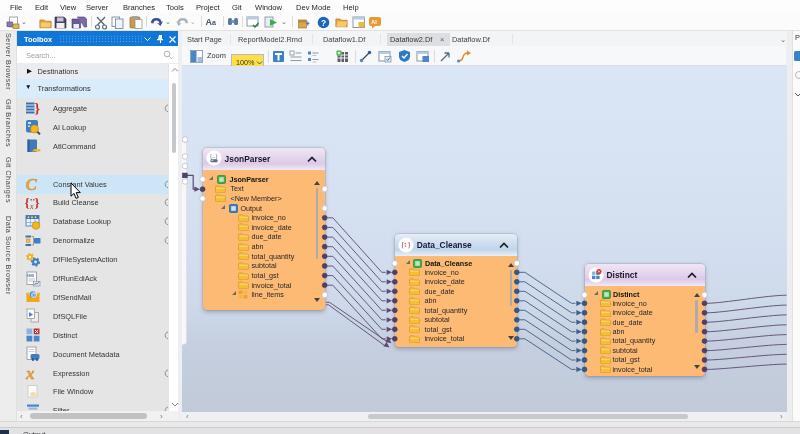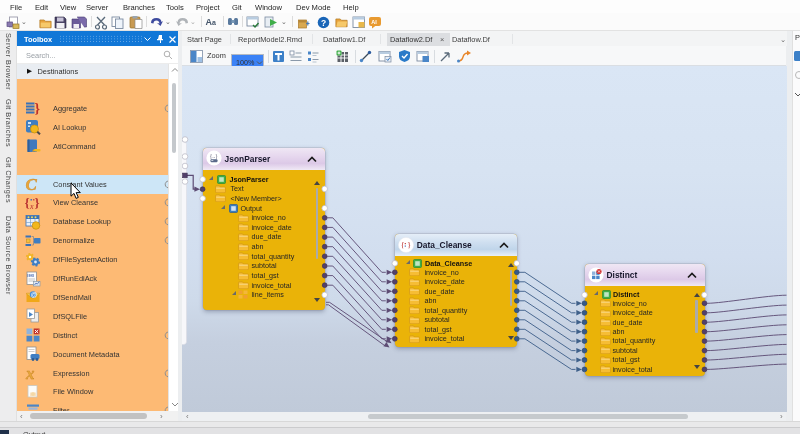--- a/index.html
+++ b/index.html
@@ -11,21 +11,21 @@
   #menubar span { position:absolute; top:3px; }
   
   #toolbar { left:0; top:13px; width:800px; height:18px; background:#fbfbfb; border-bottom:1px solid #e2e2e2; }
   .tsep { position:absolute; top:3px; width:1px; height:11px; background:#dcdcdc; }
   
   #tabstrip { left:0; top:31px; width:17px; height:390px; background:#ededee; border-right:1px solid #e0e0e0; }
   #tabstrip div { position:absolute; left:4px; writing-mode:vertical-rl; font-size:7.3px; color:#4a4a4a; letter-spacing:.5px; }
   
   #tbhead { left:17px; top:31px; width:161px; height:15px; background:#1177d7; color:#fff; }
   #tbhead .title { position:absolute; left:7px; top:3.5px; font-size:7.4px; font-weight:bold; }
-  #toolbox { left:17px; top:46px; width:161px; height:365px; background:#fdba74; }
+  #toolbox { left:17px; top:46px; width:161px; height:365px; background:#e5e5e5; }
   .tbrow { position:absolute; left:0; width:151px; height:19px; font-size:7.4px; color:#333; }
   .tbrow .lbl { position:absolute; left:36px; top:5px; }
   .tbicon { position:absolute; left:8px; top:1.5px; width:16px; height:16px; }
   .garc { position:absolute; left:146px; top:5px; width:9px; height:9px; }
   
   #tbvsb { left:168px; top:64px; width:10px; height:347px; background:#fff; border-left:1px solid #e4e4e4; }
   #tbhsb { left:17px; top:411px; width:161px; height:10px; background:#f1f1f1; }
   
   #docbg { left:178px; top:31px; width:622px; height:390px; background:#eceef0; }
   #tabbar { left:182px; top:31px; width:605px; height:15px; background:#f3f4f5; font-size:7.4px; color:#3d3d3d; }
@@ -33,21 +33,21 @@
   #ctoolbar { left:182px; top:46px; width:604px; height:20px; background:#f7f8f9; border-bottom:1px solid #dadee3; font-size:7.4px; color:#333; }
   .csep { position:absolute; top:4px; width:1px; height:13px; background:#d8dce0; }
   #canvas { left:182px; top:66px; width:604.5px; height:346px;
     background:linear-gradient(180deg,#dae6f5 0%,#d7e3f2 30%,#d2deef 55%,#cedaea 68%,#c5cfdf 80%,#c0cad9 100%); }
   #chsb { left:182px; top:412px; width:604px; height:9px; background:#eef0f2; }
   
   #rsliver { left:792px; top:31px; width:8px; height:390px; background:#fbfbfc; border-left:1px solid #e0e0e0; }
   
   #outbar { left:0; top:421px; width:800px; height:13px; background:#e9e9ea; border-top:1px solid #d8d8d8; font-size:7.4px; color:#3a3a3a; }
   
-  .node { position:absolute; border-radius:4px; background:#eab308;
+  .node { position:absolute; border-radius:4px; background:#fdba74;
     box-shadow:0 1.5px 4px rgba(90,100,125,.45), 0 0 0 .5px rgba(160,160,175,.55);padding-left:36px; }
   .nhead { position:absolute; left:0; top:0; right:0; height:22px; border-radius:4px 4px 0 0; }
   .nhead.lav { background:linear-gradient(180deg,#efe7f4 0%,#e6d7ee 38%,#dcc9e7 70%,#f0e9f5 100%); }
   .nhead.blu { background:linear-gradient(180deg,#e5eef8 0%,#cfdff0 38%,#c0d5ea 70%,#e8f0f9 100%); }
   .ntitle { position:absolute; left:22px; top:6px; font-size:8.4px; font-weight:bold; color:#17172b; }
   .trow { position:absolute; font-size:7.2px; color:#252525; white-space:nowrap; }
   .trow b { font-weight:bold; color:#111; }
   .exp { position:absolute; width:0; height:0; border-right:4px solid #6a6a6a; border-top:4px solid transparent; border-bottom:0; border-left:4px solid transparent; }
   .sarr { position:absolute; width:0; height:0; }
   .sarr.up { border-left:3px solid transparent; border-right:3px solid transparent; border-bottom:4px solid #444; }
@@ -190,20 +190,24 @@
         <circle cx="4" cy="4" r="2.8" fill="none" stroke="#b0b0b0" stroke-width="1"></circle>
         <line x1="6.2" y1="6.2" x2="9" y2="9" stroke="#b0b0b0" stroke-width="1"></line>
       </svg>
 </div>
 
 <div style="position:absolute;left:0;top:18px;width:151px;height:14.5px;background:#e9edf2;font-size:7.4px;color:#2e2e2e">
   <span style="position:absolute;left:10px;top:2.5px;font-size:6.5px;color:#111">▶</span>
   <span style="position:absolute;left:20.5px;top:3px">Destinations</span>
 </div>
 
+<div style="position:absolute;left:0;top:32.5px;width:151px;height:19px;background:#d9ecfb;font-size:7.4px;color:#2e2e2e">
+  <span style="position:absolute;left:8px;top:4.5px;font-size:6.5px;color:#111">▼</span>
+  <span style="position:absolute;left:20.5px;top:5.5px">Transformations</span>
+</div>
 <div class="tbrow" style="top:52.9px">
       <svg class="tbicon" viewBox="0 0 16 16">
         <rect x="1" y="2.5" width="8.5" height="2" fill="#3a72b8"></rect>
         <rect x="1" y="5.5" width="8.5" height="2" fill="#3a72b8"></rect>
         <rect x="1" y="8.5" width="8.5" height="2" fill="#3a72b8"></rect>
         <rect x="1" y="11.5" width="8.5" height="2" fill="#3a72b8"></rect>
         <text x="9.5" y="13" font-size="14" font-weight="bold" fill="#c03028" font-family="Liberation Serif">}</text>
       </svg>
       <span class="lbl">Aggregate</span>
       <svg class="garc" viewBox="0 0 9 9">
@@ -240,21 +244,21 @@
       </svg>
     </div>
 <div class="tbrow" style="top:147.4px">
       <svg class="tbicon" viewBox="0 0 16 16">
         <text x="-0.5" y="11.5" font-size="13" font-weight="bold" font-family="Liberation Serif" fill="#b83030">{</text>
         <text x="9.5" y="11.5" font-size="13" font-weight="bold" font-family="Liberation Serif" fill="#b83030">}</text>
         <rect x="5.5" y="4" width="1.5" height="1.5" fill="#4a6fb8"></rect>
         <rect x="8" y="4" width="1.5" height="1.5" fill="#c05050"></rect>
         <text x="5" y="14" font-size="8" font-style="italic" font-family="Liberation Serif" fill="#b83030">x</text>
       </svg>
-      <span class="lbl">View Cleanse</span>
+      <span class="lbl">Build Cleanse</span>
       <svg class="garc" viewBox="0 0 9 9">
         <path d="M8,2 a3.4,3.4 0 1 0 0.6,4" fill="none" stroke="#8f8f8f" stroke-width="1"></path>
       </svg>
     </div>
 <div class="tbrow" style="top:166.3px">
       <svg class="tbicon" viewBox="0 0 16 16">
         <rect x="1" y="1.5" width="13" height="10.5" fill="#e8f0fa" stroke="#3a72b8" stroke-width=".8"></rect>
         <rect x="1" y="1.5" width="13" height="3.5" fill="#3a72b8"></rect>
         <circle cx="3.5" cy="3.2" r="1" fill="#f2d95e"></circle>
         <circle cx="7" cy="3.2" r="1" fill="#f2d95e"></circle>
@@ -409,21 +413,21 @@
   <span style="position:absolute;left:3px;top:2px">Dataflow2.Df</span>
   <span style="position:absolute;left:53px;top:2px;color:#555">×</span>
 </div>
 <div class="abs" id="ctoolbar">
 <svg class="abs" style="left:8px;top:3.5px" width="13" height="13" viewBox="0 0 13 13">
       <rect x="0.5" y="0.5" width="12" height="12" fill="#fff" stroke="#8a9ab0" stroke-width=".9"></rect>
       <rect x="1" y="1" width="5.5" height="11" fill="#4a86c8"></rect>
       <rect x="7.5" y="7" width="4.5" height="5" fill="#9ec0e4"></rect>
     </svg>
 <span class="abs" style="left:25px;top:5px">Zoom</span>
-<div class="abs" style="left:49px;top:8px;width:33px;height:14px;background:#3b82f6;border:1px solid #b4bac2">
+<div class="abs" style="left:49px;top:8px;width:33px;height:14px;background:#fde047;border:1px solid #b4bac2">
   <span style="position:absolute;left:4px;top:2.5px;font-size:7.2px">100%</span>
   <svg style="position:absolute;left:24px;top:4.5px" width="7" height="6" viewBox="0 0 7 6">
         <path d="M1,1.5 L3.5,4 L6,1.5" fill="none" stroke="#555" stroke-width="1"></path>
       </svg>
 </div>
 <div class="csep" style="left:86px"></div>
 <svg class="abs" style="left:90px;top:3.5px" width="13" height="13" viewBox="0 0 13 13">
       <rect x="1" y="1" width="11" height="11" rx="1" fill="#3c80c8"></rect>
       <rect x="3" y="3" width="7" height="2" fill="#fff"></rect>
       <rect x="5.5" y="5" width="2" height="5.5" fill="#fff"></rect>

